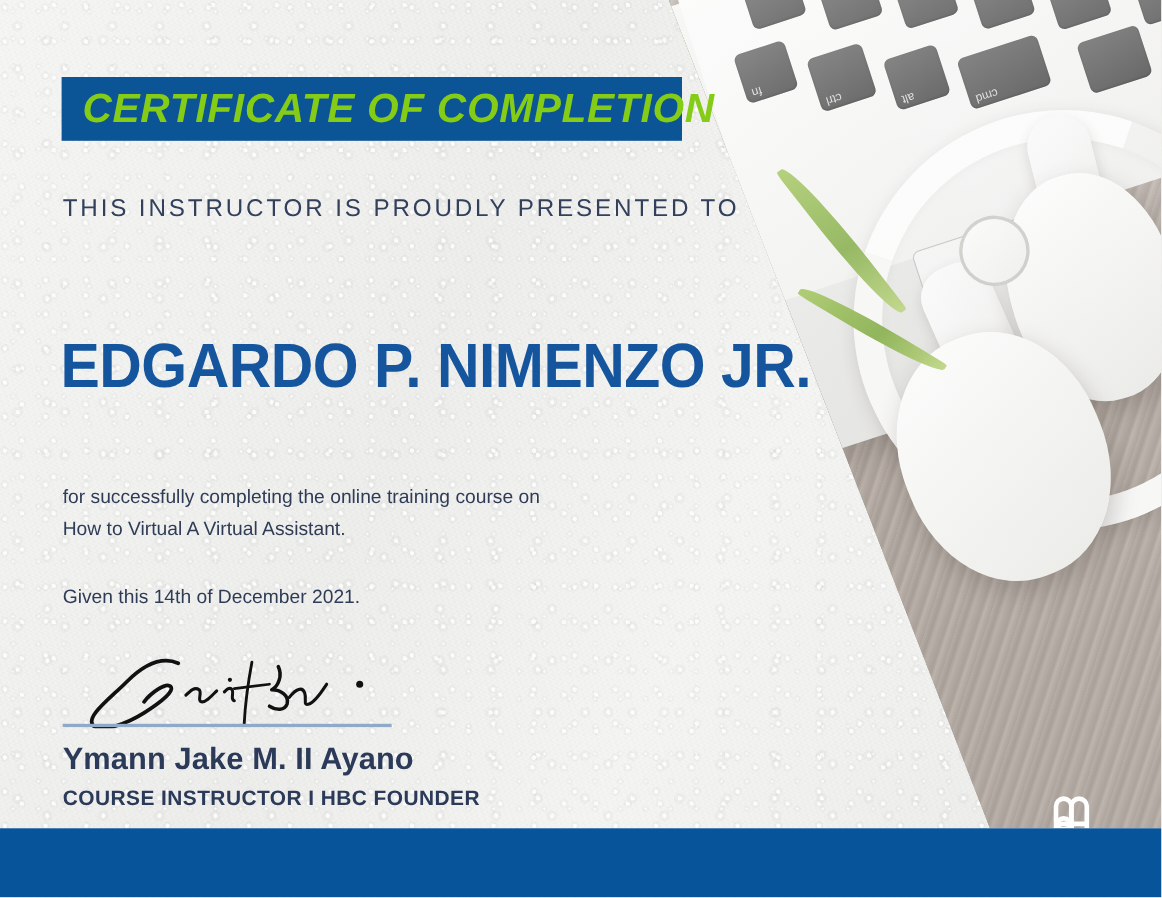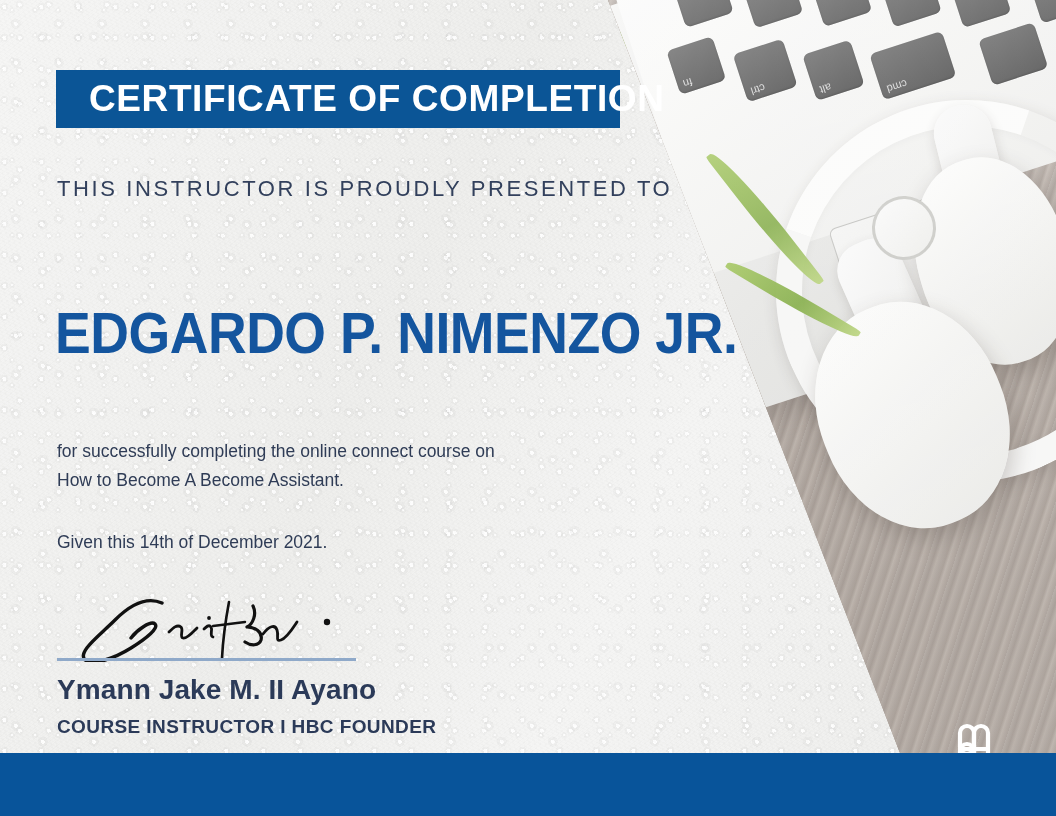--- a/index.html
+++ b/index.html
@@ -257,27 +257,28 @@
     position: absolute;
     left: 56px;
     top: 70px;
     width: 564px;
     height: 58px;
     background: #0b5596;
     display: flex;
     align-items: center;
   }
   .title-banner .title-text {
-    color: #ffffff;
+    color: #84cc16;
     font-size: 37px;
     font-weight: bold;
     letter-spacing: 0.6px;
-    padding-left: 33px;
-    font-family: "Liberation Sans", sans-serif;
-    white-space: nowrap;
+    padding-left: 19px;
+    font-family: "Liberation Sans", sans-serif;
+    white-space: nowrap;
+    font-style: italic;
   }
 
   .subtitle {
     position: absolute;
     left: 57px;
     top: 176px;
     font-size: 22px;
     letter-spacing: 2.6px;
     color: #32405c;
     font-family: "Liberation Sans", sans-serif;
@@ -437,22 +438,22 @@
 
     <div class="title-banner">
       <span class="title-text">CERTIFICATE OF COMPLETION</span>
     </div>
 
     <div class="subtitle">THIS INSTRUCTOR IS PROUDLY PRESENTED TO</div>
 
     <div class="recipient">EDGARDO P. NIMENZO JR.</div>
 
     <div class="body-block">
-      <div class="line">for successfully completing the online connect course on</div>
-      <div class="line">How to Become A Become Assistant.</div>
+      <div class="line">for successfully completing the online training course on</div>
+      <div class="line">How to Virtual A Virtual Assistant.</div>
     </div>
 
     <div class="given">Given this 14th of December 2021.</div>
 
     <div class="sign-area">
       <svg class="sig-svg" width="290" height="66" viewBox="0 0 290 66">
         <g fill="none" stroke="#111111" stroke-linecap="round" stroke-linejoin="round">
           <path d="M99 7 C83 0 66 10 52 24 C36 40 14 56 22 64 C30 70 52 62 68 52 C84 42 96 32 92 28 C88 24 74 34 68 42" stroke-width="3.4"></path>
           <path d="M106 36 C110 32 114 28 118 31 C121 34 116 41 120 42 C124 43 130 36 134 32" stroke-width="2.8"></path>
           <path d="M141 33 C143 31 146 28 148 31 C150 34 146 40 150 41" stroke-width="2.8"></path>

